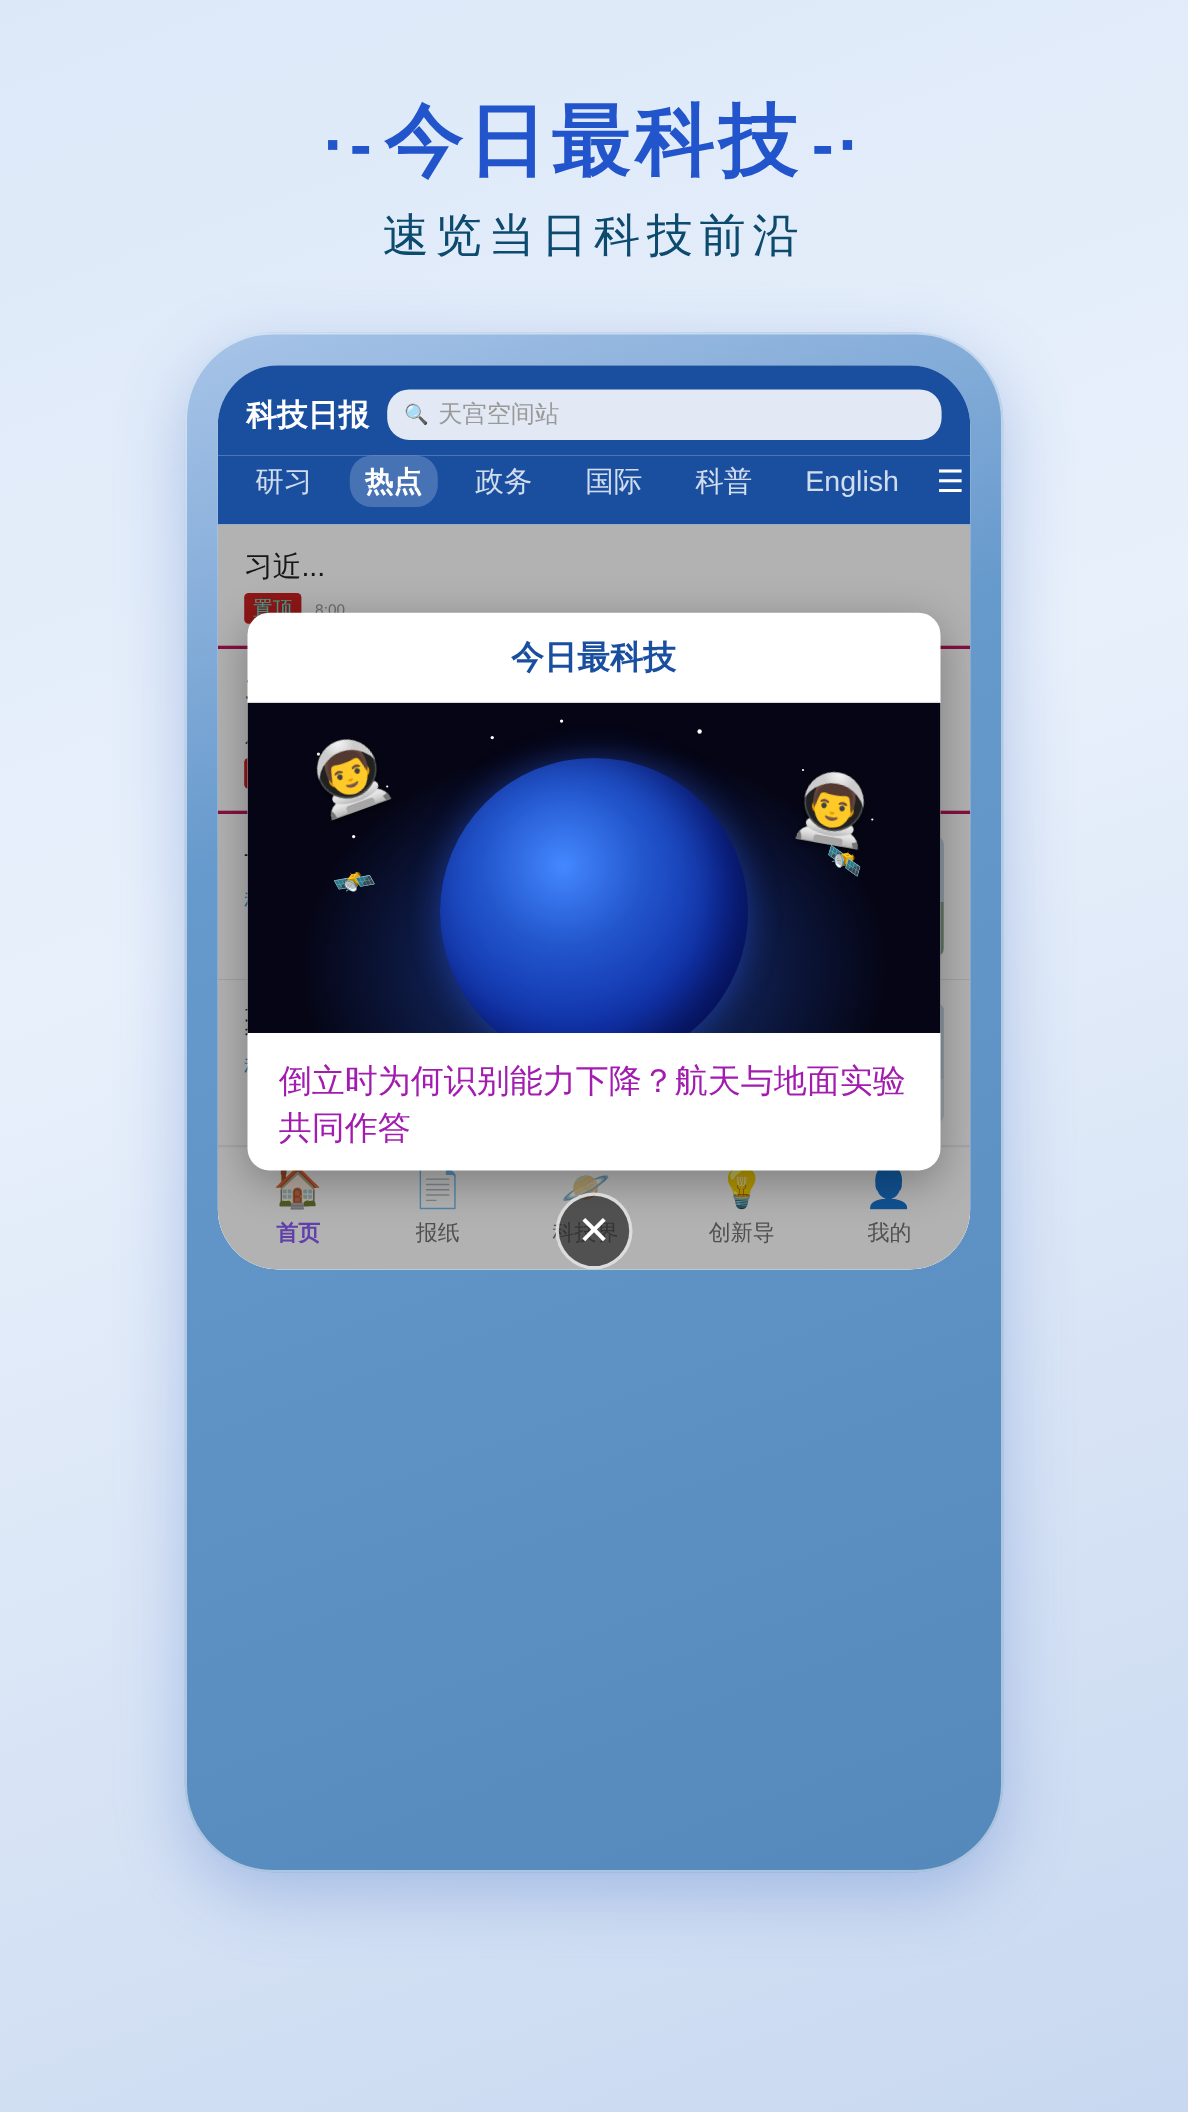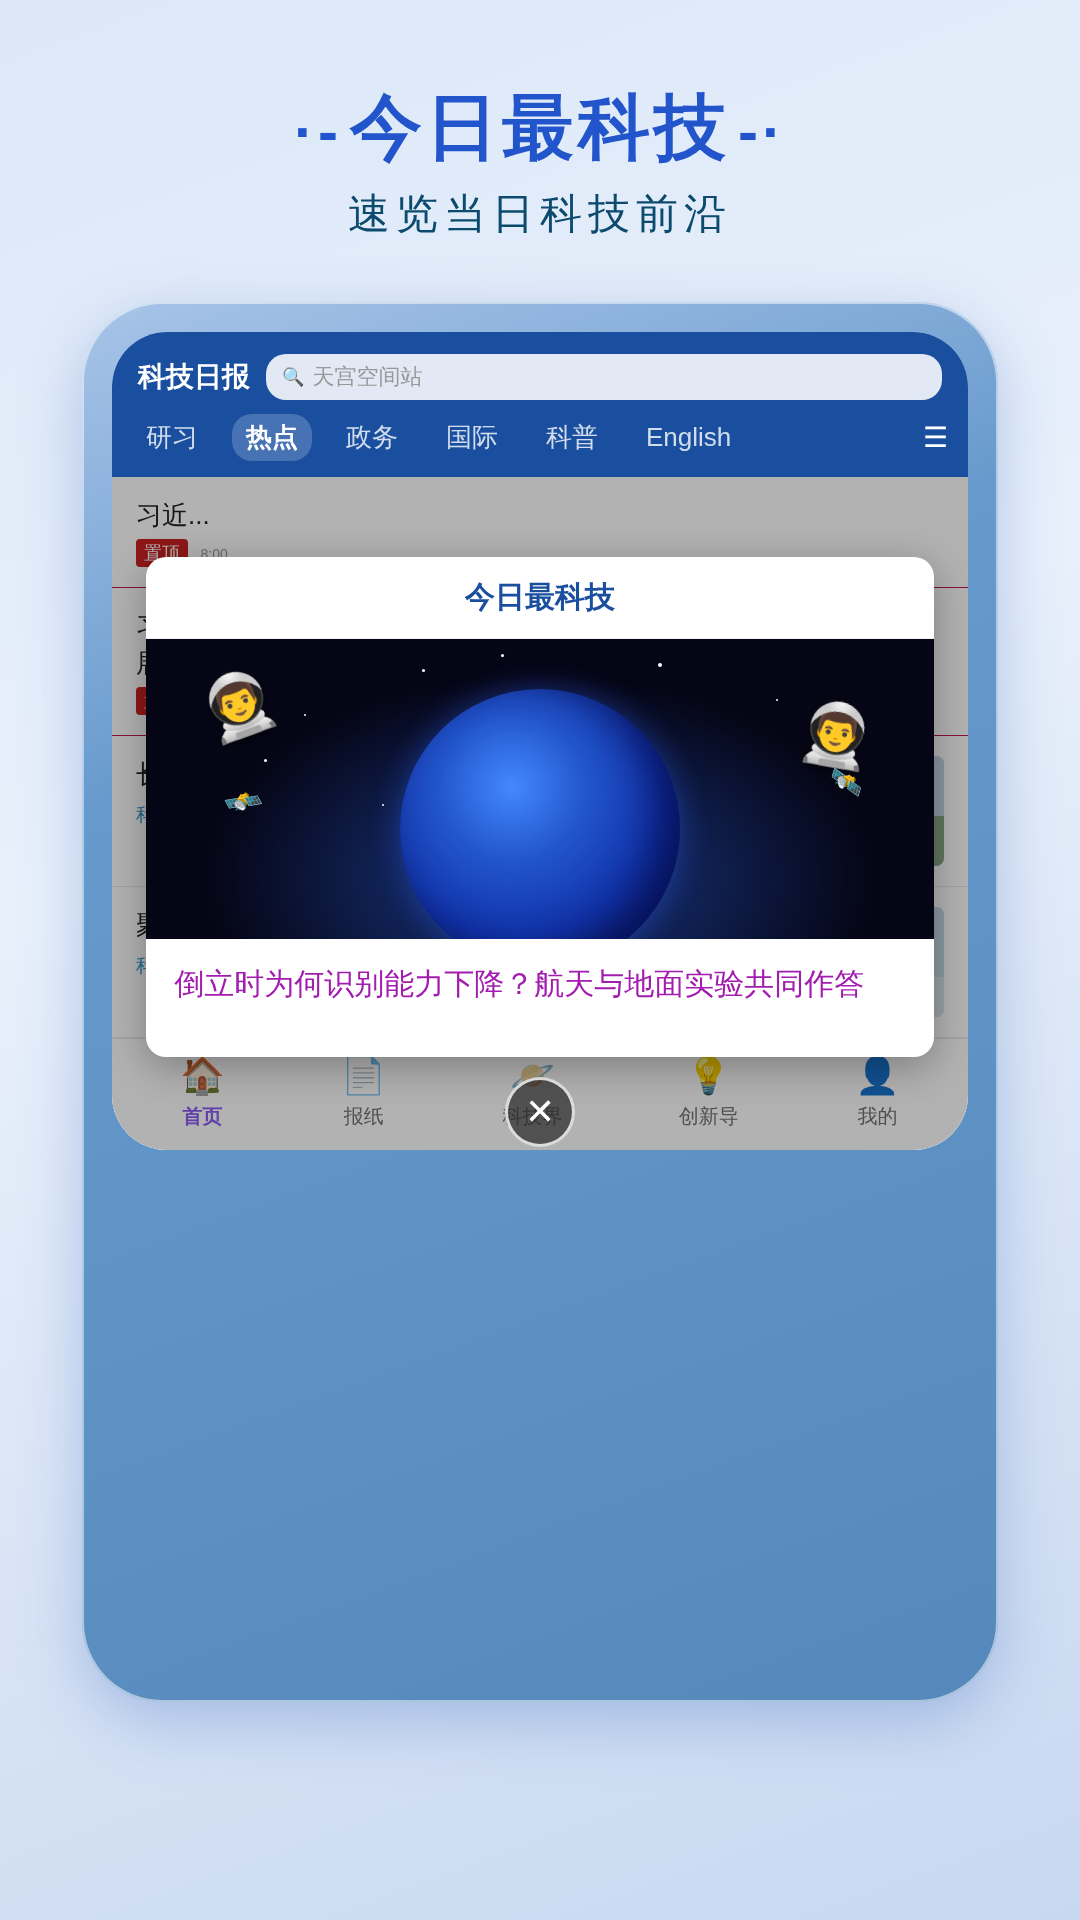--- a/index.html
+++ b/index.html
@@ -39,21 +39,21 @@
 
     .page-subtitle {
       font-size: 42px;
       color: #0c4a6e;
       margin-bottom: 60px;
       letter-spacing: 6px;
     }
 
     
     .phone-frame {
-      width: 916px;
+      width: 744px;
       min-height: 1400px;
       background: linear-gradient(160deg, #a8c4e8 0%, #6699cc 30%, #5588bb 100%);
       border-radius: 80px;
       padding: 30px;
       box-shadow: 0 20px 60px rgba(80,120,200,0.35), 0 0 0 2px rgba(255,255,255,0.5) inset;
       position: relative;
       overflow: hidden;
     }
 
     .phone-inner {
@@ -134,34 +134,34 @@
     .news-area {
       background: #f0f4f8;
       position: relative;
     }
 
     
     .news-item {
       background: white;
       margin: 0;
       padding: 20px 24px;
-      border-bottom: 1px solid #be185d;
+      border-bottom: 3px solid #be185d;
     }
 
     .news-title {
       font-size: 26px;
       color: #222;
       line-height: 1.4;
       margin-bottom: 6px;
     }
 
     .news-tag {
       display: inline-block;
       background: #cc2222;
-      color: #ffffff;
+      color: #5eead4;
       font-size: 18px;
       padding: 2px 8px;
       border-radius: 4px;
       margin-right: 8px;
     }
 
     .news-time {
       font-size: 14px;
       color: #999;
     }

